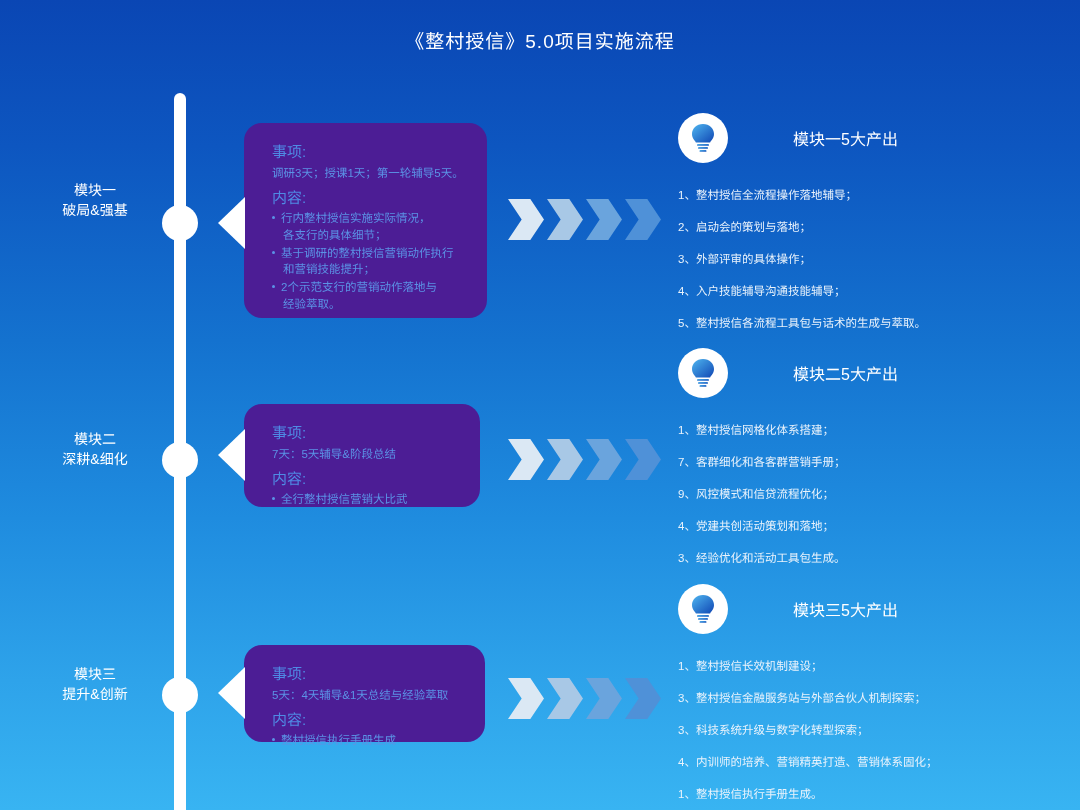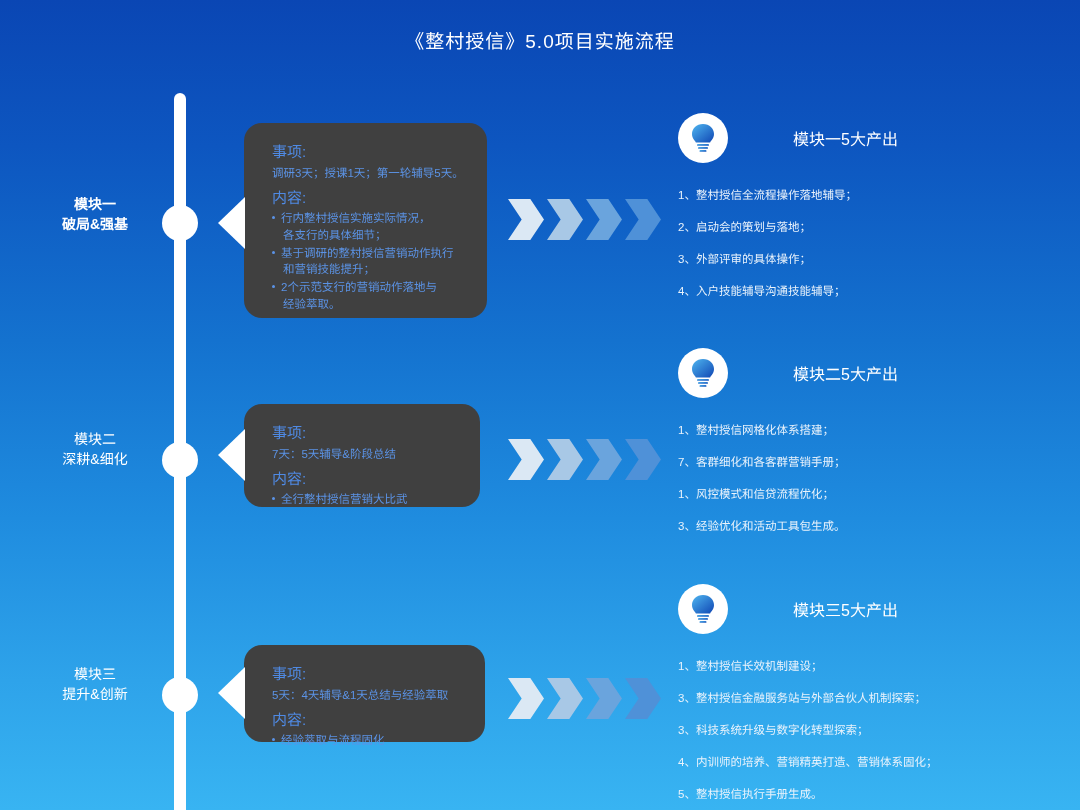--- a/index.html
+++ b/index.html
@@ -34,29 +34,29 @@
   .node.n1{ top:205px; }
   .node.n2{ top:442px; }
   .node.n3{ top:677px; }
 
   
   .stage-label{
     position:absolute; left:30px; width:130px;
     text-align:center; font-size:14px; line-height:1.45;
     color:#ffffff;
   }
-  .stage-label.s1{ top:194px;font-weight:bold; }
+  .stage-label.s1{ top:180px; }
   .stage-label.s2{ top:429px; }
   .stage-label.s3{ top:664px; }
   .stage-label .l1, .stage-label .l2{ display:block; }
 
   
   .card{
     position:absolute;
-    background:#404040;
+    background:#4c1d95;
     border-radius:18px;
     color:#5b93e6;
     padding:18px 20px 16px 28px;
   }
   .card::before{            
     content:"";
     position:absolute; left:-26px;
     width:0; height:0;
     border-top:26px solid transparent;
     border-bottom:26px solid transparent;
@@ -176,21 +176,21 @@
     </li>
   </ul>
 </div>
 
 <div class="card c3">
   <h3>事项:</h3>
   <div class="plain">5天：4天辅导&amp;1天总结与经验萃取</div>
   <h3>内容:</h3>
   <ul>
     <li>
-      <span>经验萃取与流程固化</span>
+      <span>整村授信执行手册生成</span>
     </li>
   </ul>
 </div>
 
 <div class="chevrons a1">
   <div class="chev k1"></div>
   <div class="chev k2"></div>
   <div class="chev k3"></div>
   <div class="chev k4"></div>
 </div>
@@ -223,20 +223,21 @@
         <rect x="9.5" y="27" width="7" height="1.8" rx="0.9" fill="url(#bg1)"></rect>
       </svg>
     </div>
     <div class="out-title">模块一5大产出</div>
   </div>
   <ul class="out-list">
     <li>1、整村授信全流程操作落地辅导；</li>
     <li>2、启动会的策划与落地；</li>
     <li>3、外部评审的具体操作；</li>
     <li>4、入户技能辅导沟通技能辅导；</li>
+    <li>5、整村授信各流程工具包与话术的生成与萃取。</li>
   </ul>
 </div>
 
 <div class="outputs o2">
   <div class="out-head">
     <div class="bulb-circle">
       <svg width="26" height="30" viewBox="0 0 26 30" aria-hidden="true">
         <defs>
           <linearGradient id="bg2" x1="0" y1="0" x2="1" y2="1">
             <stop offset="0%" stop-color="#4fb6f0"></stop>
@@ -247,21 +248,22 @@
         <rect x="7" y="21" width="12" height="1.8" rx="0.9" fill="url(#bg2)"></rect>
         <rect x="8" y="24" width="10" height="1.8" rx="0.9" fill="url(#bg2)"></rect>
         <rect x="9.5" y="27" width="7" height="1.8" rx="0.9" fill="url(#bg2)"></rect>
       </svg>
     </div>
     <div class="out-title">模块二5大产出</div>
   </div>
   <ul class="out-list">
     <li>1、整村授信网格化体系搭建；</li>
     <li>7、客群细化和各客群营销手册；</li>
-    <li>1、风控模式和信贷流程优化；</li>
+    <li>9、风控模式和信贷流程优化；</li>
+    <li>4、党建共创活动策划和落地；</li>
     <li>3、经验优化和活动工具包生成。</li>
   </ul>
 </div>
 
 <div class="outputs o3">
   <div class="out-head">
     <div class="bulb-circle">
       <svg width="26" height="30" viewBox="0 0 26 30" aria-hidden="true">
         <defs>
           <linearGradient id="bg3" x1="0" y1="0" x2="1" y2="1">
@@ -275,15 +277,15 @@
         <rect x="9.5" y="27" width="7" height="1.8" rx="0.9" fill="url(#bg3)"></rect>
       </svg>
     </div>
     <div class="out-title">模块三5大产出</div>
   </div>
   <ul class="out-list">
     <li>1、整村授信长效机制建设；</li>
     <li>3、整村授信金融服务站与外部合伙人机制探索；</li>
     <li>3、科技系统升级与数字化转型探索；</li>
     <li>4、内训师的培养、营销精英打造、营销体系固化；</li>
-    <li>5、整村授信执行手册生成。</li>
+    <li>1、整村授信执行手册生成。</li>
   </ul>
 </div>
 
 </body></html>

